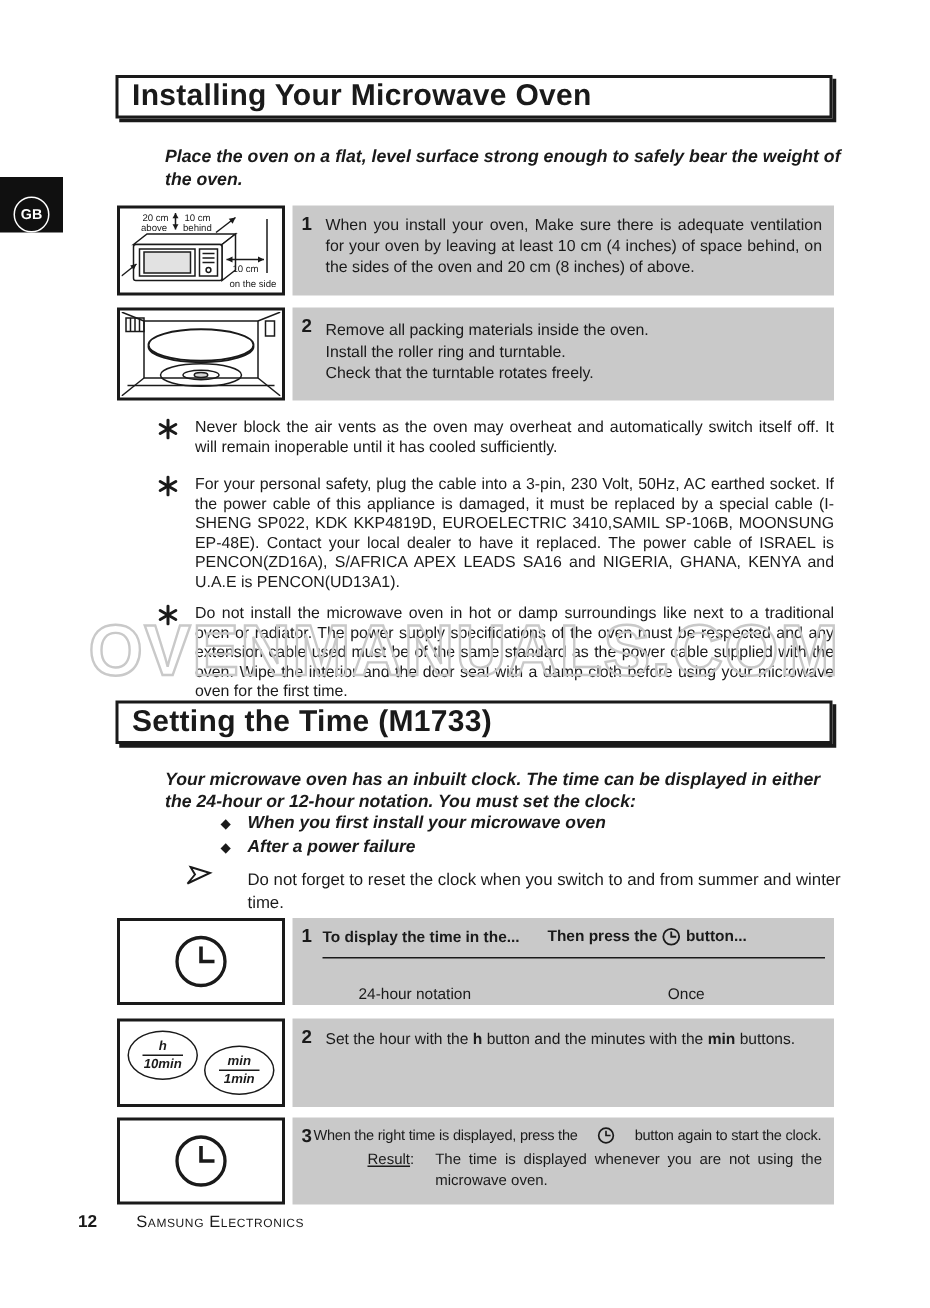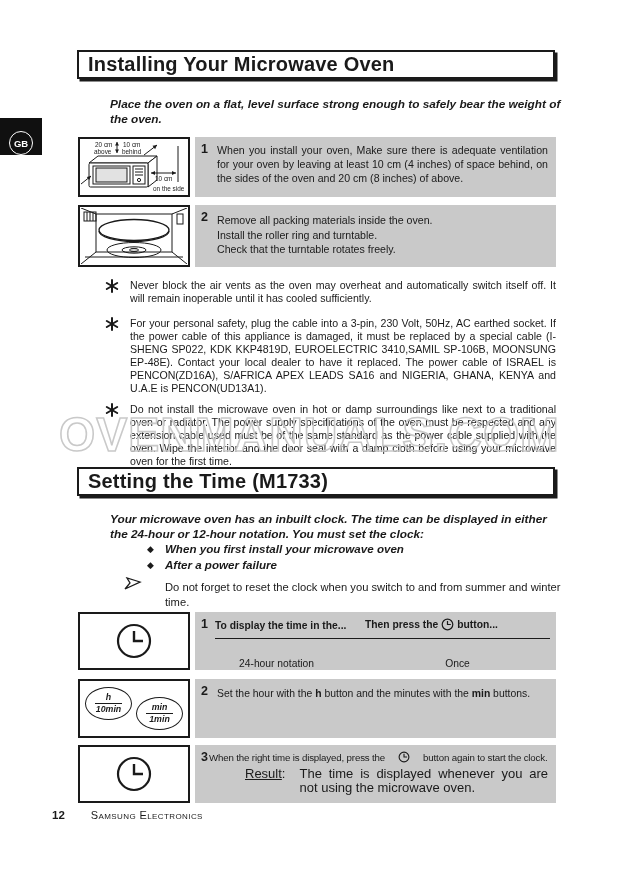--- a/index.html
+++ b/index.html
@@ -41,21 +41,21 @@
   .tbl-c1 { width:150px; white-space:nowrap; }
   .tbl-c2 { flex:1; display:flex; align-items:center; gap:3px; white-space:nowrap; }
   .tbl-row { display:flex; margin-top:19px; }
   .tbl-row .tbl-c1 { padding-left:24px; }
   .tbl-row .tbl-c2 { justify-content:center; }
   .pill { width:47px; height:33px; border:1.6px solid #1a1a1a; border-radius:50%; background:#fff;
     display:flex; flex-direction:column; align-items:center; justify-content:center;
     font-style:italic; font-weight:bold; font-size:8.8px; line-height:9.5px; }
   .pill-div { width:27px; border-top:1.1px solid #1a1a1a; margin:1px 0; }
   .line-nowrap { margin:6px 2px 0 14px; font-size:9.7px; letter-spacing:-0.15px; white-space:nowrap; display:flex; align-items:flex-end; gap:13px; }
-  .result-row { display:flex; margin:4px 8px 0 50px; font-size:13px; line-height:13.5px;justify-content:center; }
+  .result-row { display:flex; margin:4px 8px 0 50px; font-size:10px; line-height:13.5px;justify-content:center; }
   .result-label { text-decoration:underline; white-space:nowrap; }
   .result-text { margin-left:14px; flex:1; text-align:justify; }
   .watermark {
     position:absolute; left:59px; top:407px; z-index:6; pointer-events:none;
     font-size:48px; font-weight:bold; letter-spacing:1px;
     color:transparent; -webkit-text-stroke:1.6px #c9c9c9;
     transform:scaleX(0.97); transform-origin:left center; white-space:nowrap;
   }
   .footer { position:absolute; left:52px; top:809px; display:flex; align-items:flex-start; }
   .footer-num { font-weight:bold; font-size:11.5px; }

